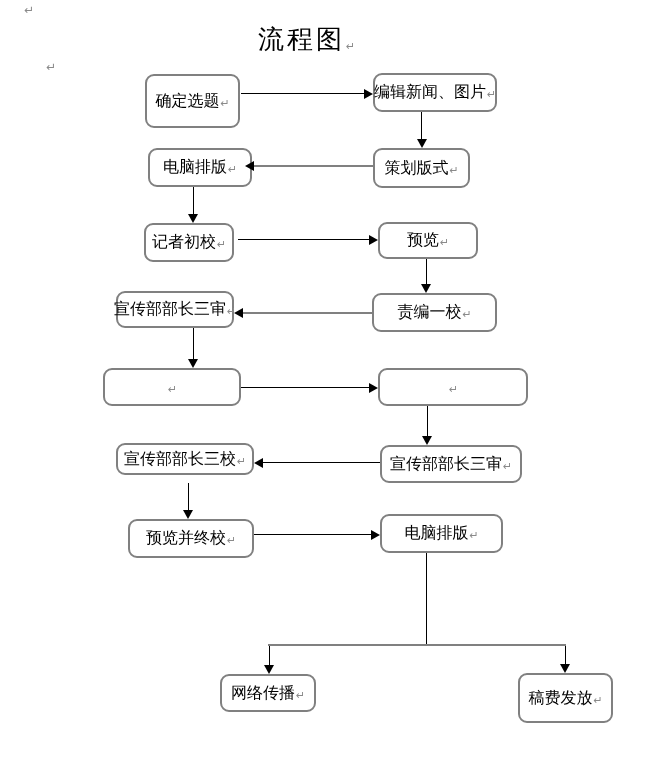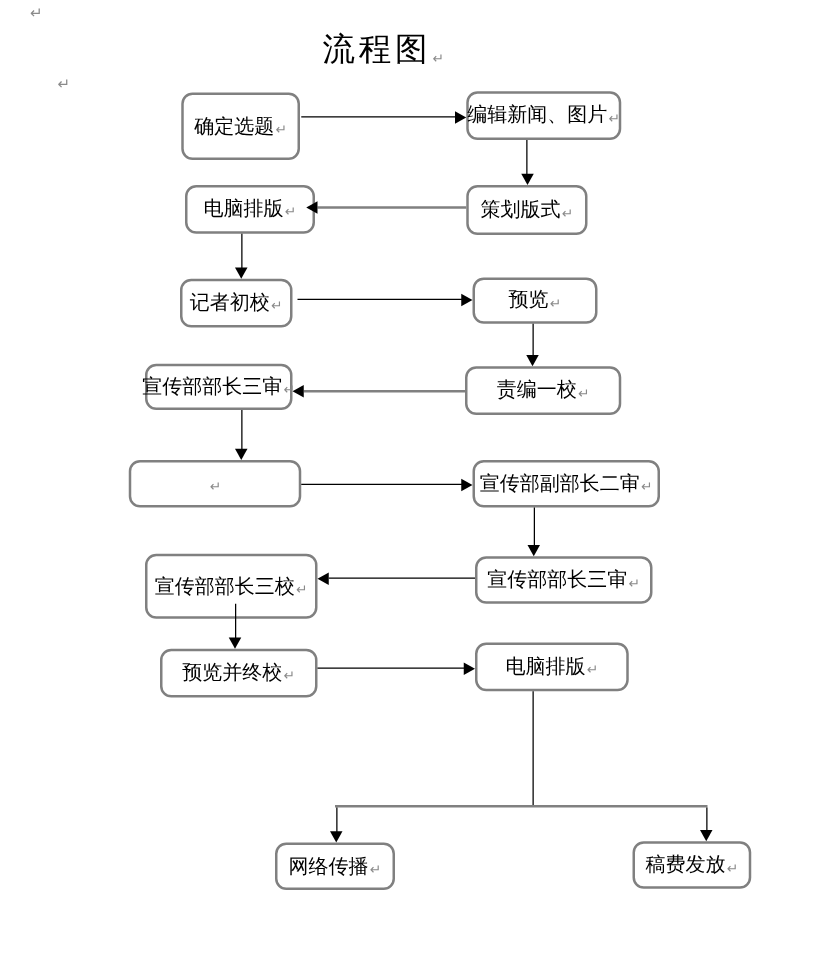--- a/index.html
+++ b/index.html
@@ -93,44 +93,43 @@
       <span class="pmark-inline">↵</span>
     </div>
   <div class="node" style="left:372px;top:293px;width:125px;height:39px">
       <span>责编一校</span>
       <span class="pmark-inline">↵</span>
     </div>
   <div class="node" style="left:103px;top:368px;width:138px;height:38px">
       <span class="pmark-inline">↵</span>
     </div>
   <div class="node" style="left:378px;top:368px;width:150px;height:38px">
-      <span>宣传部副部长二审</span>
       <span class="pmark-inline">↵</span>
     </div>
-  <div class="node" style="left:116px;top:443px;width:138px;height:52px">
+  <div class="node" style="left:116px;top:443px;width:138px;height:32px">
       <span>宣传部部长三校</span>
       <span class="pmark-inline">↵</span>
     </div>
   <div class="node" style="left:380px;top:445px;width:142px;height:38px">
       <span>宣传部部长三审</span>
       <span class="pmark-inline">↵</span>
     </div>
   <div class="node" style="left:128px;top:519px;width:126px;height:39px">
       <span>预览并终校</span>
       <span class="pmark-inline">↵</span>
     </div>
   <div class="node" style="left:380px;top:514px;width:123px;height:39px">
       <span>电脑排版</span>
       <span class="pmark-inline">↵</span>
     </div>
   <div class="node" style="left:220px;top:674px;width:96px;height:38px">
       <span>网络传播</span>
       <span class="pmark-inline">↵</span>
     </div>
-  <div class="node" style="left:506px;top:673px;width:95px;height:38px">
+  <div class="node" style="left:518px;top:673px;width:95px;height:50px">
       <span>稿费发放</span>
       <span class="pmark-inline">↵</span>
     </div>
 
   <div class="hl" style="left:241px;top:93px;width:124px"></div>
   <div class="arr arr-r" style="left:364px;top:89px"></div>
 
   <div class="vl" style="left:421px;top:112px;height:28px"></div>
   <div class="arr arr-d" style="left:417px;top:139px"></div>
 

